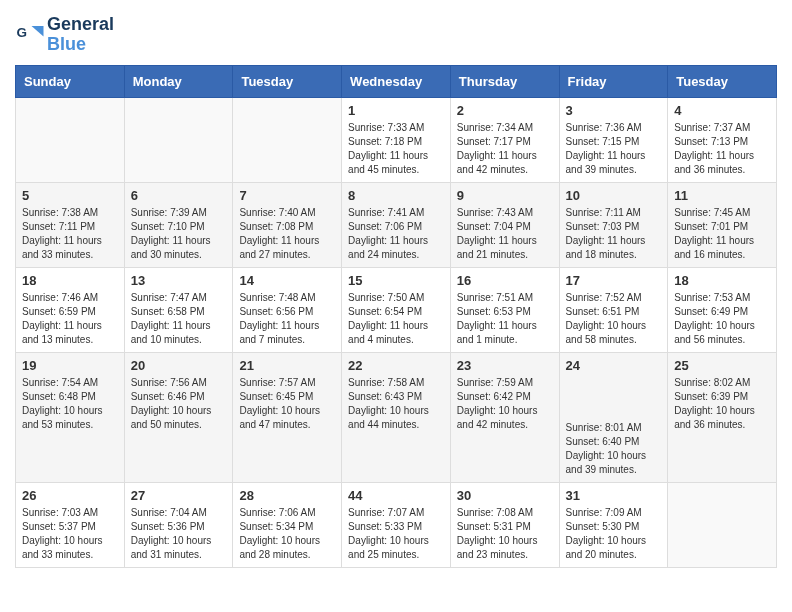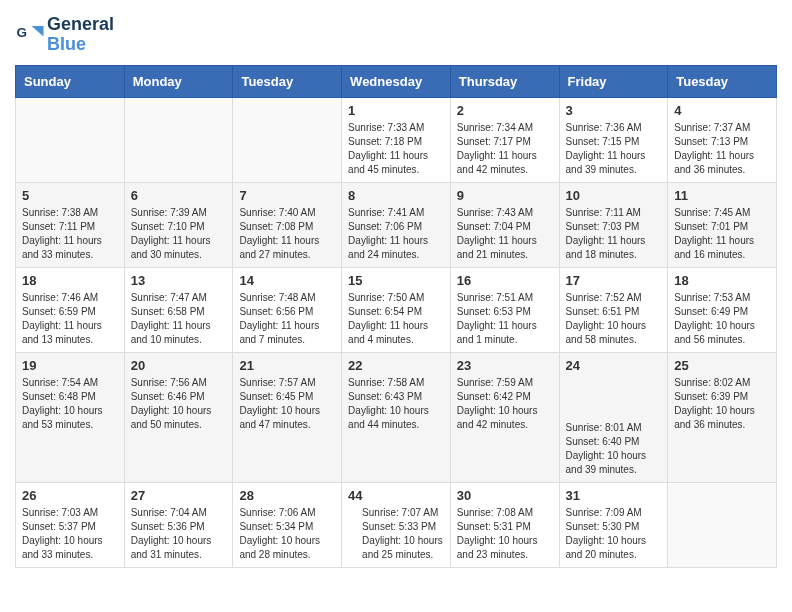--- a/index.html
+++ b/index.html
@@ -290,21 +290,21 @@
 Daylight: 10 hours and 31 minutes.</div>
         </td>
         <td>
           <span class="day-number">28</span>
           <div class="day-info" style="white-space: pre-line;">Sunrise: 7:06 AM
 Sunset: 5:34 PM
 Daylight: 10 hours and 28 minutes.</div>
         </td>
         <td>
           <span class="day-number">44</span>
-          <div class="day-info" style="white-space: pre-line; margin-left: 14px;">Sunrise: 7:07 AM
+          <div class="day-info" style="white-space: pre-line;">Sunrise: 7:07 AM
 Sunset: 5:33 PM
 Daylight: 10 hours and 25 minutes.</div>
         </td>
         <td>
           <span class="day-number">30</span>
           <div class="day-info" style="white-space: pre-line;">Sunrise: 7:08 AM
 Sunset: 5:31 PM
 Daylight: 10 hours and 23 minutes.</div>
         </td>
         <td>

